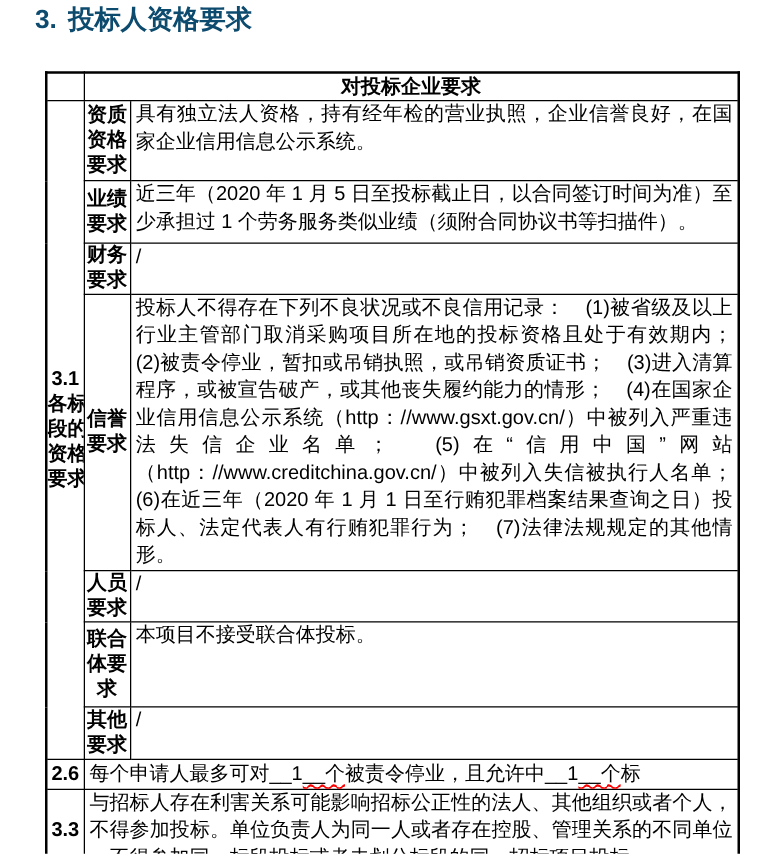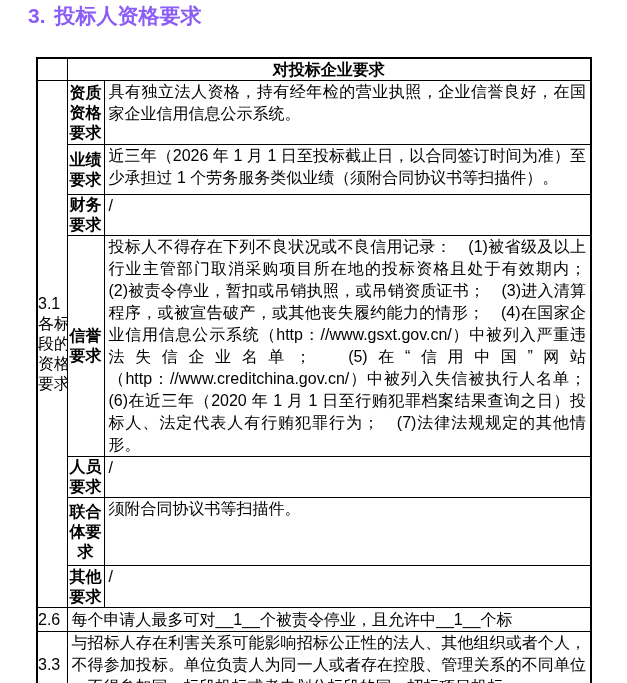--- a/index.html
+++ b/index.html
@@ -12,42 +12,43 @@
     font-family: "Liberation Sans", sans-serif;
     color: #000000;
   }
   .doc-title {
     position: absolute;
     left: 28px;
     top: 2px;
     font-size: 21px;
     line-height: 28px;
     font-weight: 700;
-    color: #8b5cf6;
+    color: #0c4a6e;
     white-space: nowrap;
   }
   .doc-title .num { margin-right: 9px; }
   table.req-table {
     position: absolute;
     left: 36px;
     top: 57px;
     width: 556px;
     border-collapse: collapse;
     table-layout: fixed;
     border: 2px solid #000000;
     font-size: 16px;
   }
   table.req-table td {
     border: 1px solid #000000;
     overflow: hidden;
     margin-top: 16px;
   }
   td.cell-num {
+    text-align: center;
     vertical-align: middle;
-    font-weight: 400;
+    font-weight: 700;
     padding: 0;
     line-height: 20px;
     white-space: pre;
   }
   td.cell-label {
     text-align: center;
     vertical-align: middle;
     font-weight: 700;
     padding: 0;
     line-height: 20px;
@@ -60,20 +61,21 @@
     line-height: 22px;
   }
   td.cell-header {
     text-align: center;
     vertical-align: middle;
     font-weight: 700;
     padding: 0;
     line-height: 21px;
   }
   .wavy {
+    text-decoration: underline;
     text-decoration-style: wavy;
     text-decoration-color: #ff0000;
     text-decoration-skip-ink: none;
     text-underline-offset: 3px;
   }
 </style>
 </head>
 <body>
 
 <div class="doc-title">
@@ -100,21 +102,21 @@
 要求</td>
       <td class="cell-label">资质
 资格
 要求</td>
       <td class="cell-content">具有独立法人资格，持有经年检的营业执照，企业信誉良好，在国家企业信用信息公示系统。</td>
     </tr>
 
     <tr style="height:50px">
       <td class="cell-label">业绩
 要求</td>
-      <td class="cell-content">近三年（2026 年 1 月 1 日至投标截止日，以合同签订时间为准）至少承担过 1 个劳务服务类似业绩（须附合同协议书等扫描件）。</td>
+      <td class="cell-content">近三年（2020 年 1 月 5 日至投标截止日，以合同签订时间为准）至少承担过 1 个劳务服务类似业绩（须附合同协议书等扫描件）。</td>
     </tr>
 
     <tr style="height:38px">
       <td class="cell-label">财务
 要求</td>
       <td class="cell-content">/</td>
     </tr>
 
     <tr style="height:198px">
       <td class="cell-label">信誉
@@ -125,21 +127,21 @@
     <tr style="height:38px">
       <td class="cell-label">人员
 要求</td>
       <td class="cell-content">/</td>
     </tr>
 
     <tr style="height:68px">
       <td class="cell-label">联合
 体要
 求</td>
-      <td class="cell-content">须附合同协议书等扫描件。</td>
+      <td class="cell-content">本项目不接受联合体投标。</td>
     </tr>
 
     <tr style="height:42px">
       <td class="cell-label">其他
 要求</td>
       <td class="cell-content">/</td>
     </tr>
 
     <tr style="height:24px">
       <td class="cell-num">2.6</td>

